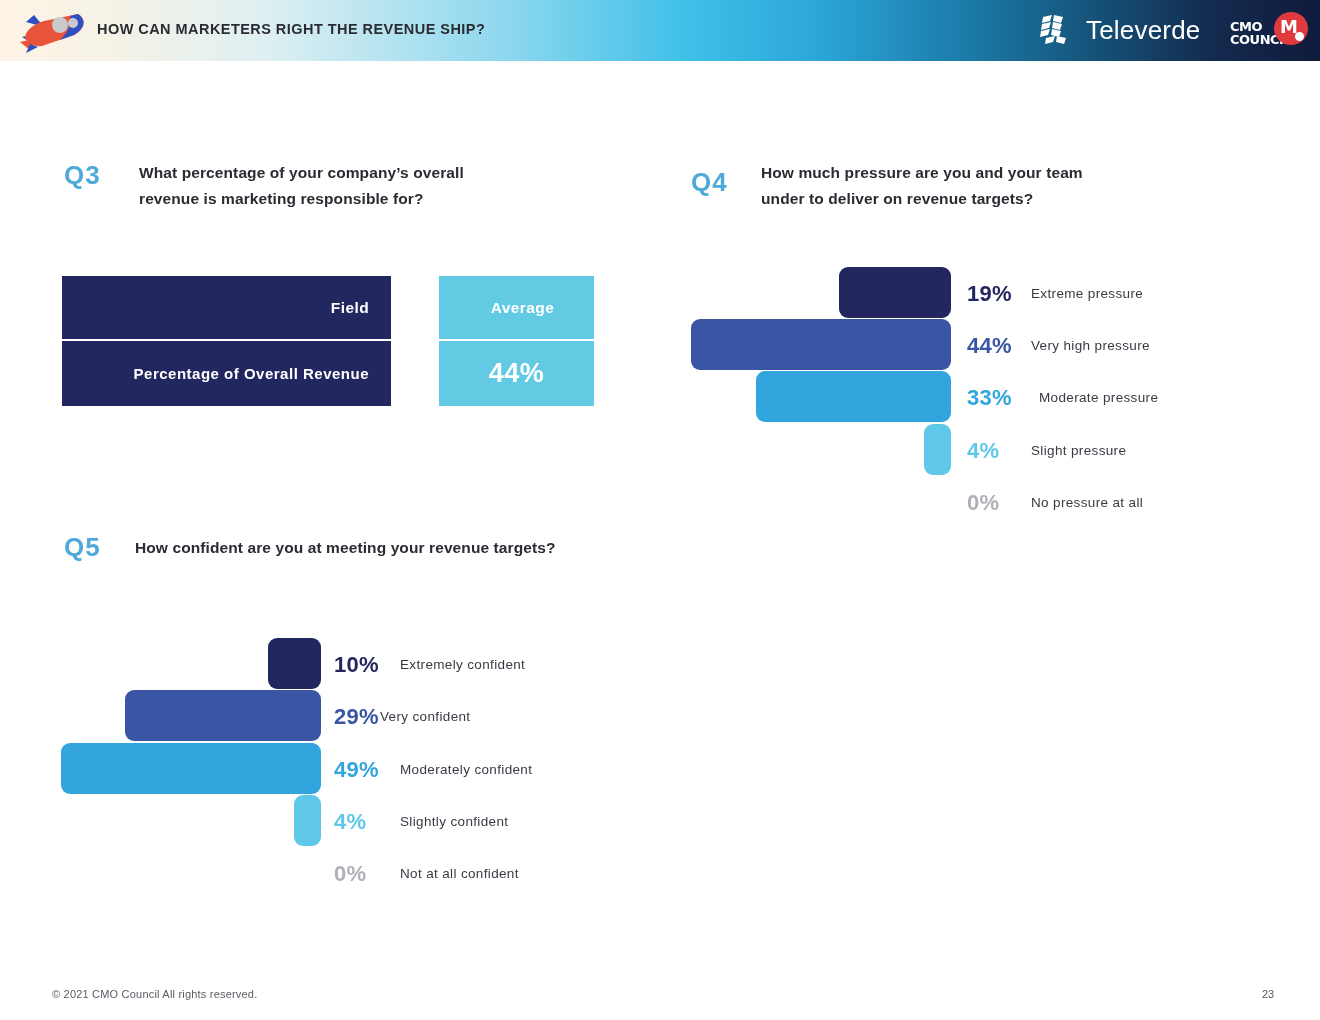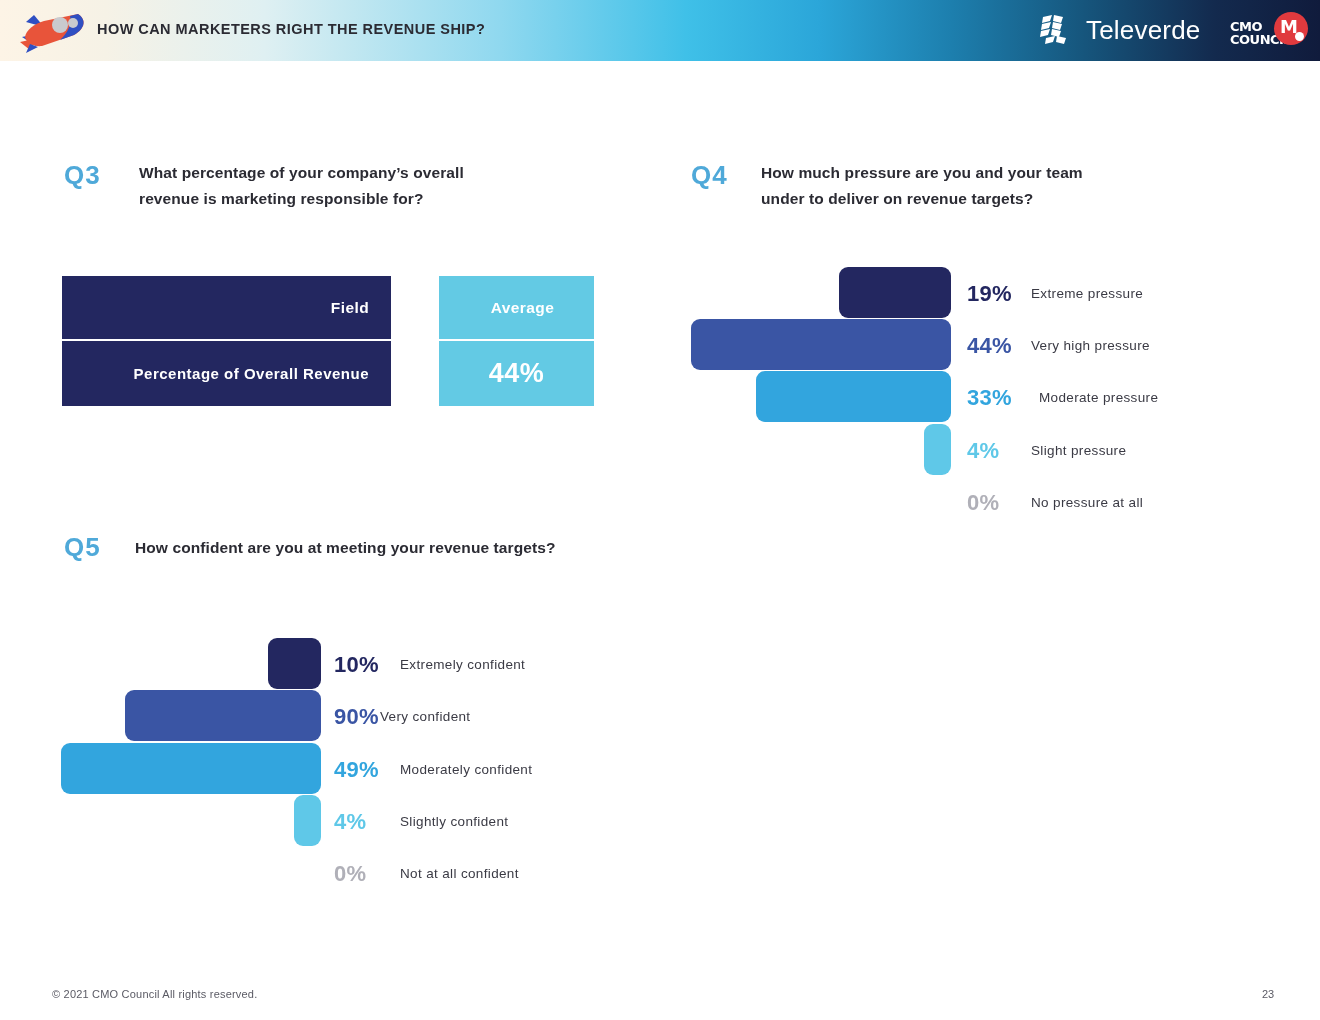--- a/index.html
+++ b/index.html
@@ -171,21 +171,21 @@
     <div class="tbl-row row-body">
       <div class="tbl-left">
         <span>Percentage of Overall Revenue</span>
       </div>
       <div class="tbl-right">
         <span>44%</span>
       </div>
     </div>
   </div>
 
-  <div class="qlabel" style="left:691px; top:160px;">Q4</div>
+  <div class="qlabel" style="left:691px; top:167px;">Q4</div>
   <div class="qtext" style="left:761px; top:160px; width:520px;">
     <div>How much pressure are you and your team</div>
     <div>under to deliver on revenue targets?</div>
   </div>
 
   <div class="chart" id="chart-q4" style="left:0px; top:0px; width:1320px; height:1020px;">
       <div class="bar" style="left: 838.727px; top: 267px; width: 112.273px; height: 51px; background: rgb(35, 39, 96);"></div>
       <div class="bar-pct" style="left: 967px; top: 281px; color: rgb(35, 39, 96);">19%</div>
       <div class="bar-lab" style="left: 1031px; top: 286px;">Extreme pressure</div>
       <div class="bar" style="left: 691px; top: 319.2px; width: 260px; height: 51px; background: rgb(58, 85, 164);"></div>
@@ -204,21 +204,21 @@
   <div class="qlabel" style="left:64px; top:532px;">Q5</div>
   <div class="qtext" style="left:135px; top:535px; width:620px;">
     <div>How confident are you at meeting your revenue targets?</div>
   </div>
 
   <div class="chart" id="chart-q5" style="left:0px; top:0px; width:1320px; height:1020px;">
       <div class="bar" style="left: 267.939px; top: 638px; width: 53.0612px; height: 51px; background: rgb(35, 39, 96);"></div>
       <div class="bar-pct" style="left: 334px; top: 652px; color: rgb(35, 39, 96);">10%</div>
       <div class="bar-lab" style="left: 400px; top: 657px;">Extremely confident</div>
       <div class="bar" style="left: 124.673px; top: 690.3px; width: 196.327px; height: 51px; background: rgb(58, 85, 164);"></div>
-      <div class="bar-pct" style="left: 334px; top: 704.3px; color: rgb(58, 85, 164);">90%</div>
+      <div class="bar-pct" style="left: 334px; top: 704.3px; color: rgb(58, 85, 164);">29%</div>
       <div class="bar-lab" style="left: 380px; top: 709.3px;">Very confident</div>
       <div class="bar" style="left: 61px; top: 742.6px; width: 260px; height: 51px; background: rgb(50, 165, 222);"></div>
       <div class="bar-pct" style="left: 334px; top: 756.6px; color: rgb(50, 165, 222);">49%</div>
       <div class="bar-lab" style="left: 400px; top: 761.6px;">Moderately confident</div>
       <div class="bar" style="left: 294px; top: 794.9px; width: 27px; height: 51px; background: rgb(95, 200, 232);"></div>
       <div class="bar-pct" style="left: 334px; top: 808.9px; color: rgb(95, 200, 232);">4%</div>
       <div class="bar-lab" style="left: 400px; top: 813.9px;">Slightly confident</div>
       <div class="bar-pct" style="left: 334px; top: 861.2px; color: rgb(176, 176, 184);">0%</div>
       <div class="bar-lab" style="left: 400px; top: 866.2px;">Not at all confident</div>
     </div>

